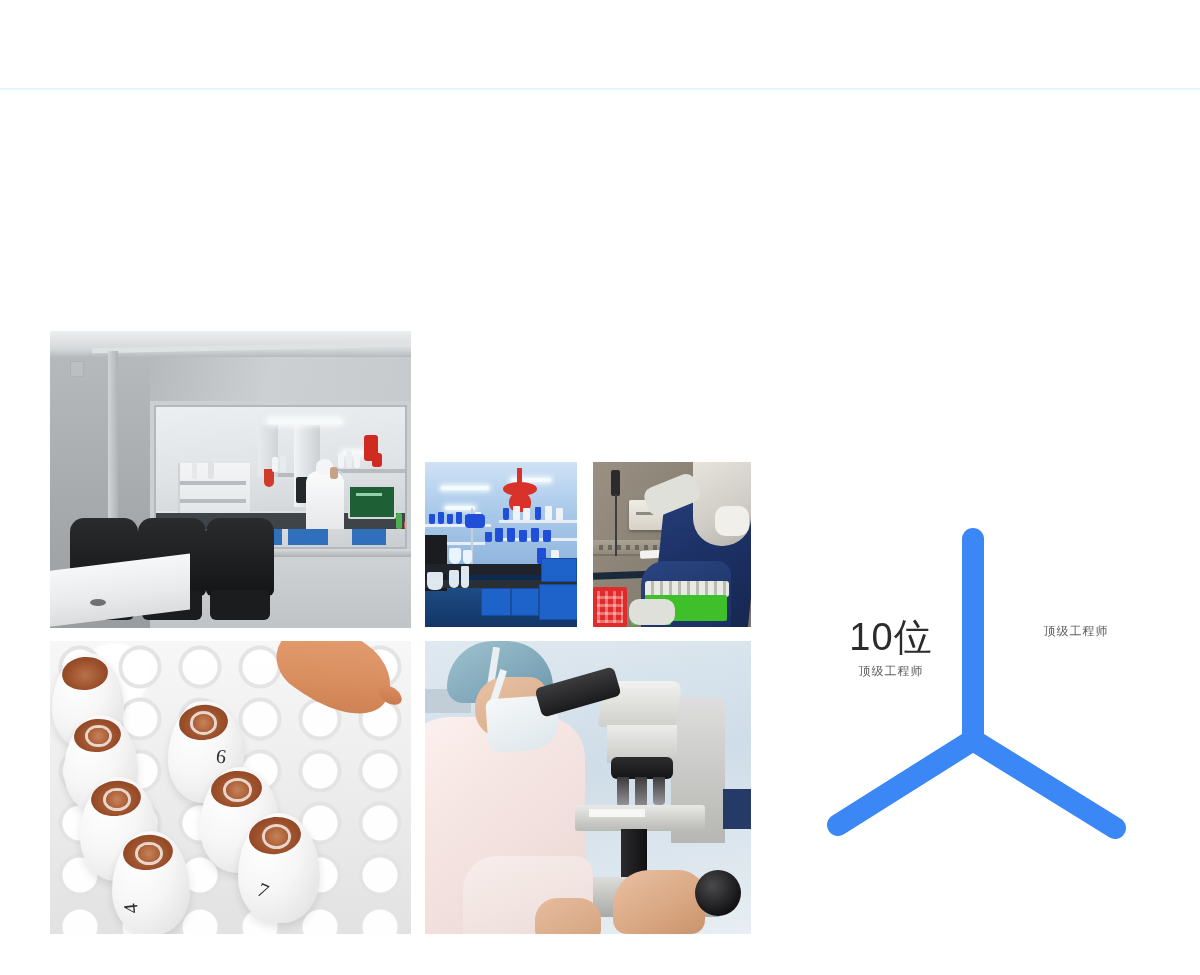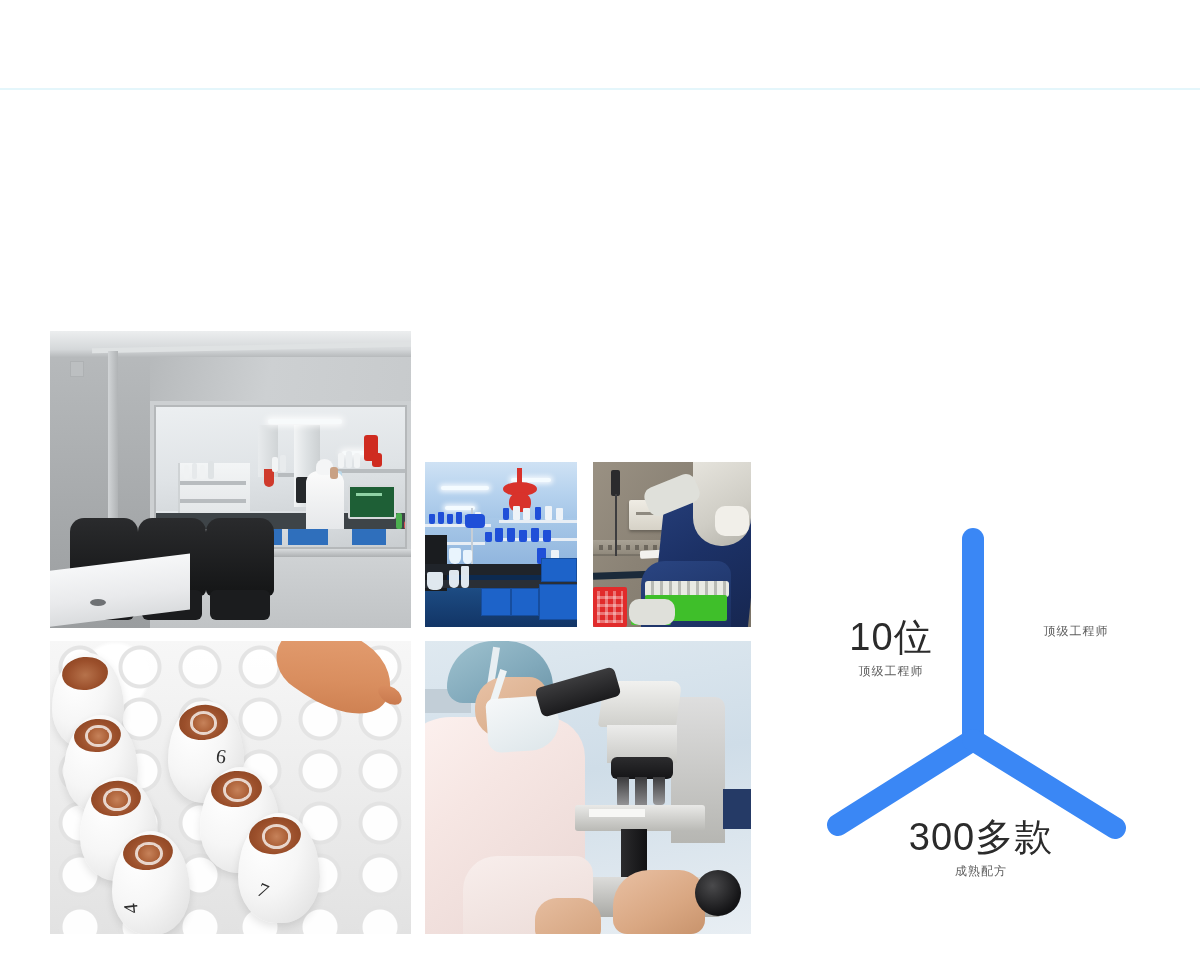--- a/index.html
+++ b/index.html
@@ -735,19 +735,15 @@
 
     <div class="stat stat-left">
       <div class="value">10位</div>
       <div class="caption">顶级工程师</div>
     </div>
 
     <div class="stat stat-right">
       <div class="caption">顶级工程师</div>
     </div>
 
-    <div class="stat stat-bottom">
-      <div class="value">300多款</div>
-      <div class="caption">成熟配方</div>
-    </div>
   </div>
 
 </div>
 
 </body></html>

